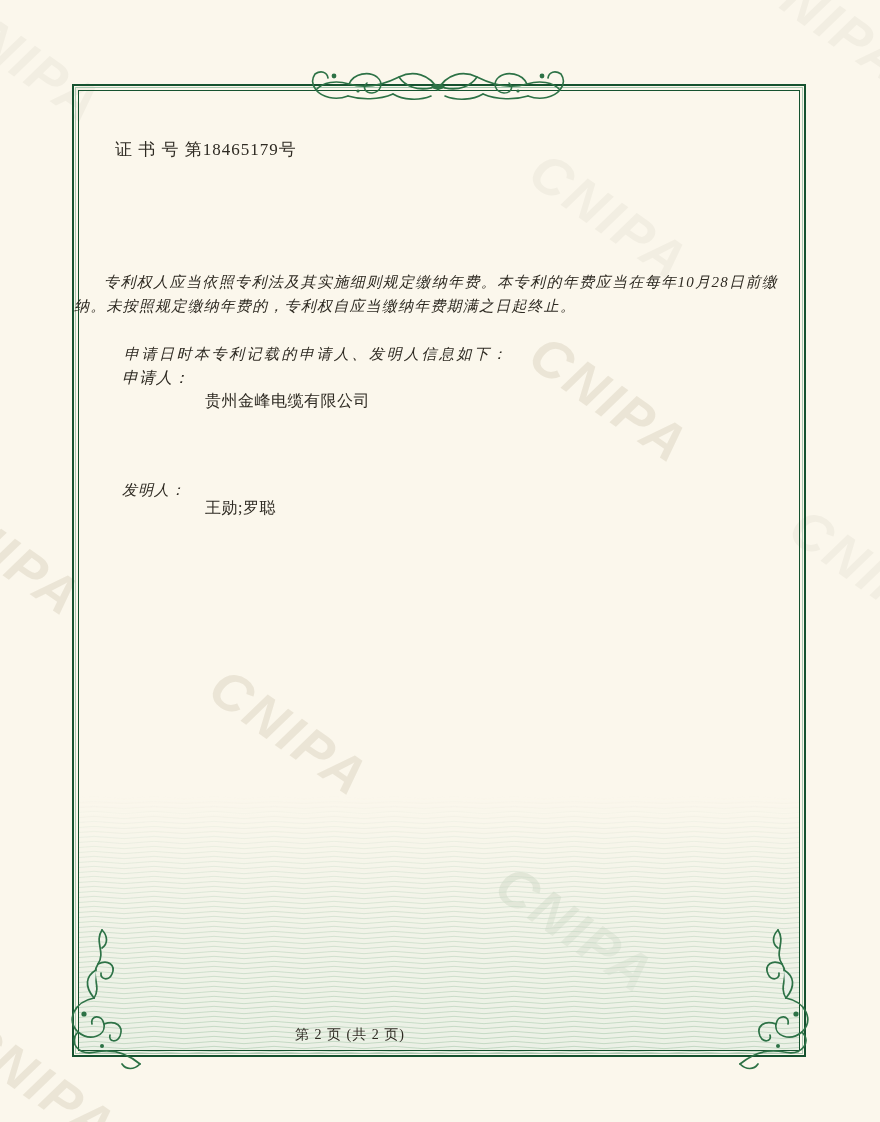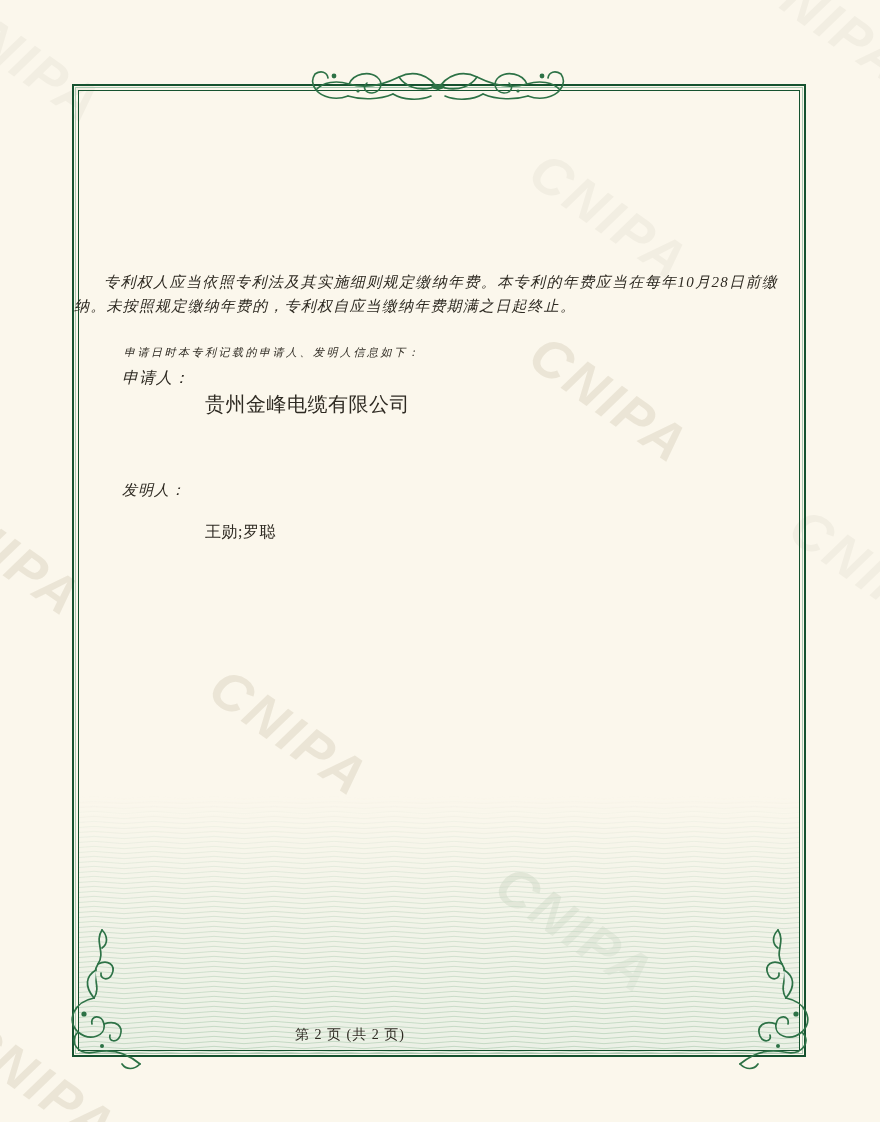--- a/index.html
+++ b/index.html
@@ -46,25 +46,25 @@
   .txt{ position:absolute; white-space:nowrap; }
   .cert-no{ left:115px; top:138px; font-size:17px; letter-spacing:1px; }
   .para-fee{
     position:absolute; left:74px; top:255px; width:704px;
     font-size:15px; font-style:italic; letter-spacing:1.2px;
     line-height:24px; text-indent:2em; white-space:normal;
     text-align:justify;
     font-family:Liberation Serif, serif;
   }
   .kai{ font-style:italic; }
-  .info-intro{ left:124px; top:345px; font-size:11px; letter-spacing:2.5px; }
+  .info-intro{ left:124px; top:345px; font-size:15px; letter-spacing:2.5px; }
   .applicant-label{ left:122px; top:368px; font-size:16px; letter-spacing:1px; }
-  .applicant-value{ left:205px; top:391px; font-size:20px; letter-spacing:0.5px; }
+  .applicant-value{ left:205px; top:391px; font-size:16px; letter-spacing:0.5px; }
   .inventor-label{ left:122px; top:473px; font-size:15px; letter-spacing:1px;margin-top:8px; }
-  .inventor-value{ left:205px; top:522px; font-size:16px; letter-spacing:0.5px; }
+  .inventor-value{ left:205px; top:498px; font-size:16px; letter-spacing:0.5px; }
   .footer-page{
     position:absolute; left:0; top:1026px; width:700px;
     text-align:center; font-size:14px; letter-spacing:1px;
   }
 </style>
 </head>
 <body>
 
 <div class="page">
 
@@ -128,20 +128,21 @@
       <path d="M96 136 C90 142 82 142 78 136"></path>
       <circle cx="40" cy="86" r="2.6" fill="#2d7246" stroke="none"></circle>
       <circle cx="58" cy="118" r="2" fill="#2d7246" stroke="none"></circle>
     </g>
   </svg>
 
   <svg class="orn orn-br" width="102" height="150" viewBox="0 0 102 150">
     <use href="#cfl" transform="translate(102,0) scale(-1,1)"></use>
   </svg>
 
+  <div class="txt cert-no">证 书 号 第18465179号</div>
 
   <p class="para-fee">专利权人应当依照专利法及其实施细则规定缴纳年费。本专利的年费应当在每年10月28日前缴纳。未按照规定缴纳年费的，专利权自应当缴纳年费期满之日起终止。</p>
 
   <div class="txt kai info-intro">申请日时本专利记载的申请人、发明人信息如下：</div>
 
   <div class="txt kai applicant-label">申请人：</div>
   <div class="txt applicant-value">贵州金峰电缆有限公司</div>
 
   <div class="txt kai inventor-label">发明人：</div>
   <div class="txt inventor-value">王勋;罗聪</div>

